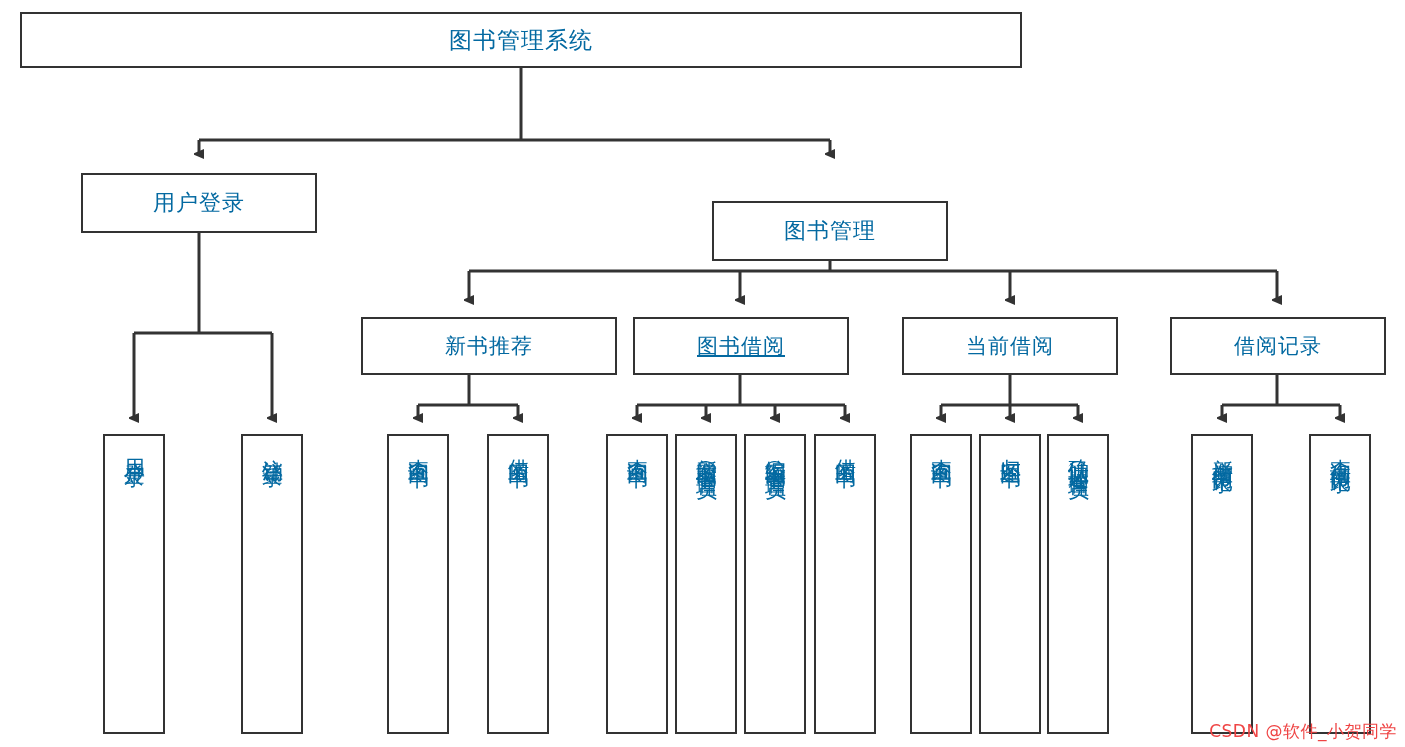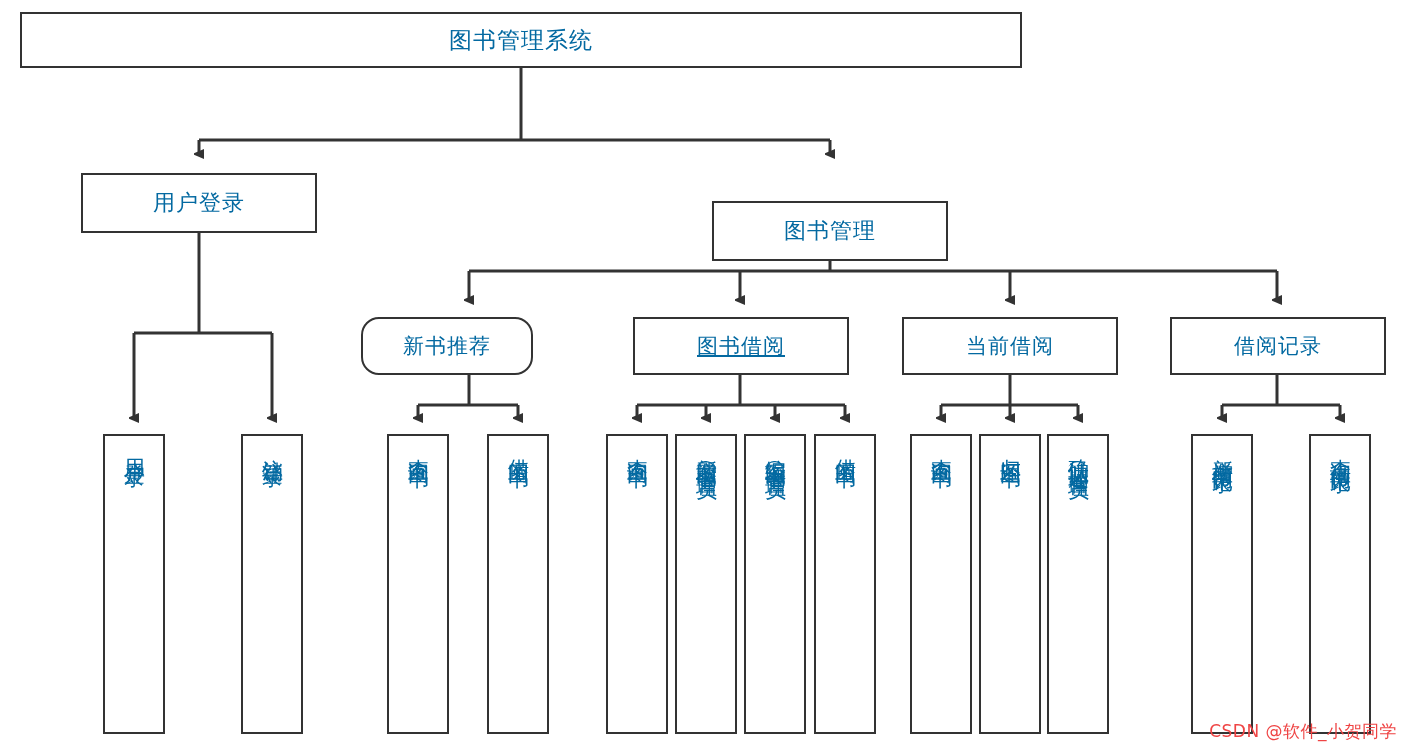--- a/index.html
+++ b/index.html
@@ -131,21 +131,21 @@
     <span class="hlabel">图书管理系统</span>
   </div>
 
   <div class="node level2" style="left:81px; top:173px; width:236px; height:60px;">
     <span class="hlabel">用户登录</span>
   </div>
   <div class="node level2" style="left:712px; top:173px; width:236px; height:60px;margin-top:28px;">
     <span class="hlabel">图书管理</span>
   </div>
 
-  <div class="node level3" style="left:361px; top:317px; width:172px; height:58px;border-radius:18px;">
+  <div class="node level3" style="left:361px; top:317px; width:256px; height:58px;">
     <span class="hlabel">新书推荐</span>
   </div>
   <div class="node level3" style="left:633px; top:317px; width:216px; height:58px;text-decoration:underline;">
     <span class="hlabel">图书借阅</span>
   </div>
   <div class="node level3" style="left:1170px; top:317px; width:216px; height:58px;">
     <span class="hlabel">借阅记录</span>
   </div>
   <div class="node level3" style="left:902px; top:317px; width:216px; height:58px;">
     <span class="hlabel">当前借阅</span>

